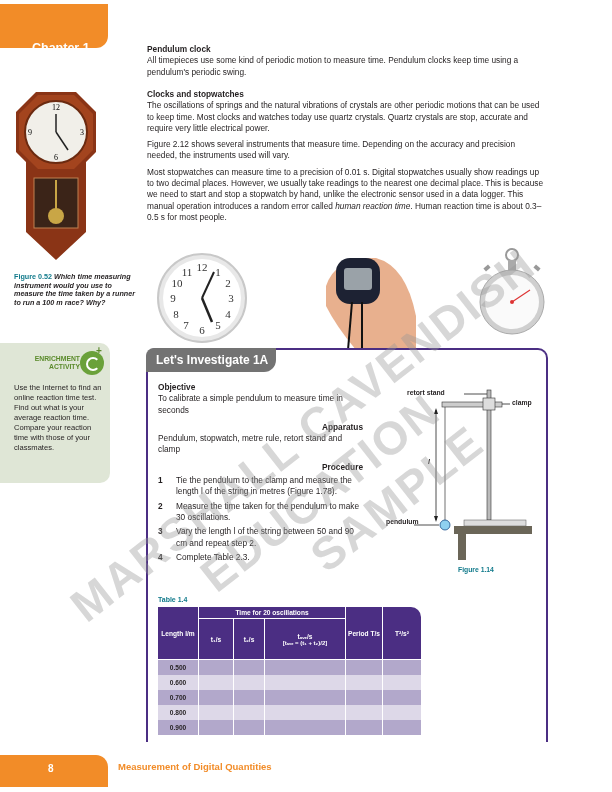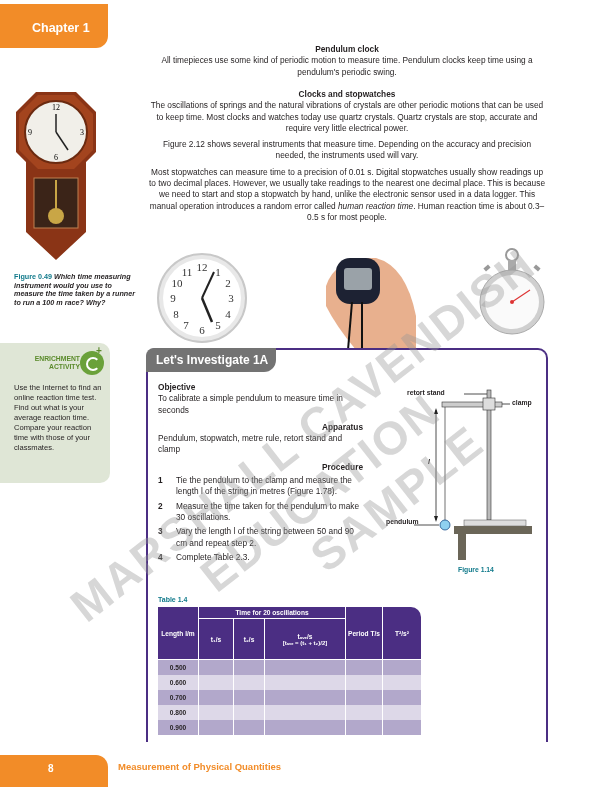--- a/index.html
+++ b/index.html
@@ -1,19 +1,19 @@
 <!DOCTYPE html>
 <html><head>
 <meta charset="utf-8">
 <style>
   html,body{margin:0;padding:0;background:#fff;}
   body{width:612px;height:792px;position:relative;overflow:hidden;font-family:"Liberation Sans",sans-serif;color:#231f20;}
   .chapter-tab{position:absolute;left:0;top:4px;width:108px;height:44px;background:#f28c28;border-radius:0 0 12px 0;}
-  .chapter-tab span{position:absolute;left:32px;top:17px;color:#fff;font-weight:bold;font-size:12.5px;}
-  .body-col{position:absolute;left:147px;width:400px;font-size:8.3px;line-height:11.3px;text-align:center;}
+  .chapter-tab span{position:absolute;left:32px;top:37px;color:#fff;font-weight:bold;font-size:12.5px;}
+  .body-col{position:absolute;left:147px;width:400px;font-size:8.3px;line-height:11.3px;}
   .h{font-weight:bold;}
   p{margin:0;}
   .italic{font-style:italic;}
   .caption{position:absolute;left:14px;top:273px;width:122px;font-size:7.2px;line-height:8.6px;font-style:italic;font-weight:bold;color:#231f20;}
   .caption .fig{color:#117a8b;font-style:normal;}
   
   .enrich{position:absolute;left:0;top:343px;width:110px;height:140px;background:#dfe6d6;border-radius:0 10px 10px 0;}
   .enrich .t1{position:absolute;left:26px;top:12px;width:54px;text-align:right;font-size:6.8px;line-height:8px;font-weight:bold;color:#5a8a2a;}
   .enrich .icon{position:absolute;left:80px;top:8px;width:24px;height:24px;border-radius:50%;background:#6aa13a;}
   .enrich .icon:after{content:"";position:absolute;left:6px;top:6px;width:10px;height:10px;border-radius:50%;border:2px solid #fff;border-right-color:transparent;}
@@ -70,21 +70,21 @@
   <text x="66" y="43" font-size="8" text-anchor="middle" font-family="Liberation Serif, serif">3</text>
   <text x="40" y="68" font-size="8" text-anchor="middle" font-family="Liberation Serif, serif">6</text>
   <text x="14" y="43" font-size="8" text-anchor="middle" font-family="Liberation Serif, serif">9</text>
   <line x1="40" y1="40" x2="40" y2="22" stroke="#222" stroke-width="1.5"></line>
   <line x1="40" y1="40" x2="52" y2="58" stroke="#222" stroke-width="1.5"></line>
   <rect x="18" y="86" width="44" height="50" fill="#3b2418" stroke="#c08050"></rect>
   <line x1="40" y1="88" x2="40" y2="120" stroke="#c9a646" stroke-width="2"></line>
   <circle cx="40" cy="124" r="8" fill="#c9a646"></circle>
 </svg>
 
-<div class="caption"><span class="fig">Figure 0.49</span> <span>Which time measuring instrument would you use to measure the time taken by a runner to run a 100 m race? Why?</span></div>
+<div class="caption"><span class="fig">Figure 0.52</span> <span>Which time measuring instrument would you use to measure the time taken by a runner to run a 100 m race? Why?</span></div>
 
 <svg class="img" style="left:156px;top:252px;width:92px;height:92px;" viewBox="0 0 92 92">
   <circle cx="46" cy="46" r="44" fill="#e8e8e8" stroke="#c8c8c8" stroke-width="2"></circle>
   <circle cx="46" cy="46" r="39" fill="#fff"></circle>
   <g font-family="Liberation Serif, serif" font-size="11" fill="#333" text-anchor="middle">
     <text x="46" y="19">12</text>
       <text x="75" y="50">3</text>
       <text x="46" y="82">6</text>
       <text x="17" y="50">9</text>
     <text x="62" y="24">1</text>
@@ -230,13 +230,13 @@
   </table>
 </div>
 
 <div class="watermark" style="left:60px;top:590px;">MARSHALL CAVENDISH</div>
 <div class="watermark" style="left:190px;top:560px;">EDUCATION</div>
 <div class="watermark" style="left:300px;top:540px;">SAMPLE</div>
 
 <div class="footer-tab">
     <span>8</span>
   </div>
-<div class="footer-title">Measurement of Physical Quantities</div>
+<div class="footer-title">Measurement of Digital Quantities</div>
 
 </body></html>

